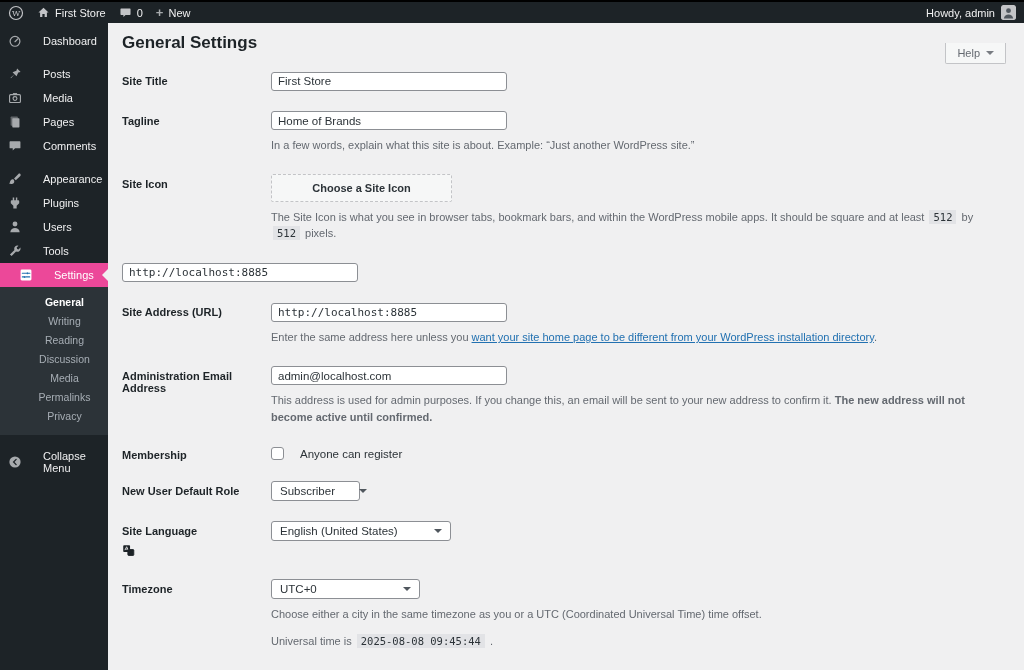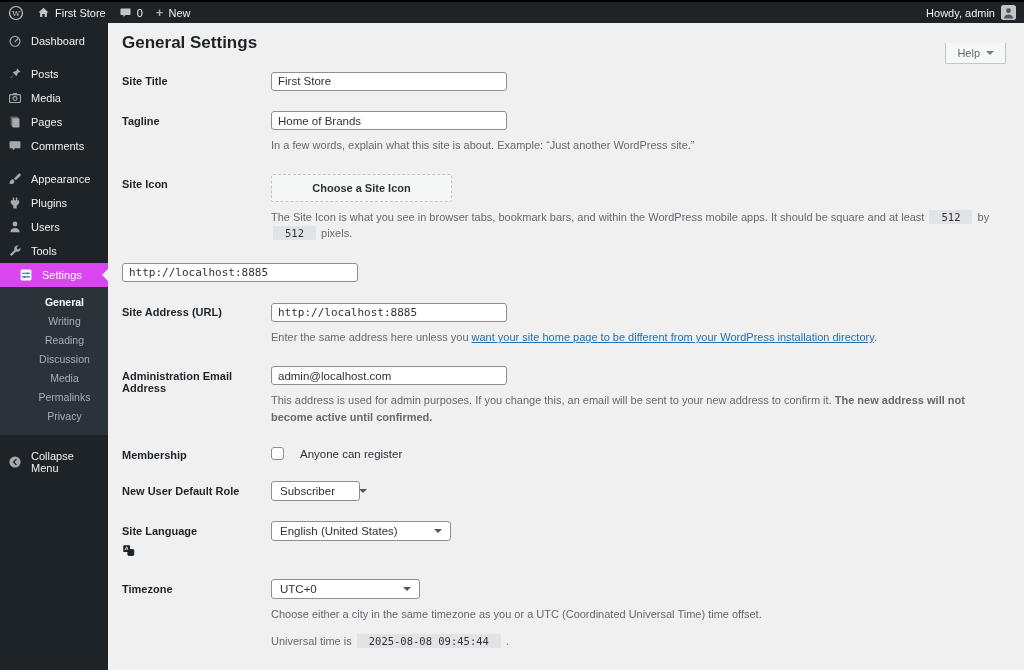--- a/index.html
+++ b/index.html
@@ -16,25 +16,25 @@
   .ab-right { display:flex; align-items:center; gap:6px; }
   .ab-item { display:flex; align-items:center; gap:5px; cursor:pointer; white-space:nowrap; }
   .ab-item svg { display:block; }
   .ab-icon { color:#a7aaad; display:flex; align-items:center; }
   .ab-plus { font-size:13px; font-weight:700; color:#a7aaad; line-height:1; margin-top:-1px; }
   .avatar { width:15px; height:15px; border-radius:2px; overflow:hidden; display:block; }
 
   
   .sidebar { position:absolute; top:23px; left:0; bottom:0; width:108px; background:#1d2327;
     color:#f0f0f1; font-size:11px; z-index:20; }
-  .menu-item { display:flex; align-items:center; gap:9px; padding:5px 8px; cursor:pointer; position:relative; }
+  .menu-item { display:flex; align-items:center; gap:21px; padding:5px 8px; cursor:pointer; position:relative; }
   .menu-item .mi { width:14px; height:14px; color:#a7aaad; display:flex; align-items:center; justify-content:center; flex:0 0 14px; }
   .menu-item.first { margin-top:6px; }
   .menu-item.sep { margin-top:9px; }
-  .menu-item.active { background:#d946ef; color:#fff;padding-left:19px; }
+  .menu-item.active { background:#ec4899; color:#fff;padding-left:19px; }
   .menu-item.active .mi { color:#fff; }
   .menu-item.active::after { content:""; position:absolute; right:0; top:50%; margin-top:-6px;
     border:6px solid transparent; border-right-color:#f0f0f1; }
   .submenu { background:#2c3338; padding:6px 0 9px; }
   .submenu-item { padding:3px 8px 4px 29px; color:#a7aeb5; cursor:pointer; font-size:10.5px;text-align:center; }
   .submenu-item.current { color:#fff; font-weight:700; }
   .collapse-row { margin-top:10px; }
 
   
   .content { position:absolute; top:23px; left:108px; right:0; bottom:0; background:#f0f0f1;
@@ -49,21 +49,21 @@
   .rlabel { width:149px; min-width:149px; padding-top:4px; font-weight:700; font-size:11px; color:#1d2327; }
   .rctl { flex:1; max-width:741px; }
 
   .txt { width:236px; height:19px; padding:1px 6px; border:1px solid #8c8f94; border-radius:3px;
     background:#fff; font-size:11.5px; color:#2c3338; font-family:"Liberation Sans",sans-serif; }
   .txt.mono { font-family:"DejaVu Sans Mono", monospace; font-size:11px; }
 
   .desc { font-size:11px; color:#646970; margin-top:7px; line-height:1.5; }
   .desc .bold { font-weight:700; }
   .link { color:#2271b1; text-decoration:underline; cursor:pointer; }
-  .code { background:#e2e3e6; padding:1px 12px; margin:8px 2px; border-radius:0;
+  .code { background:#e2e3e6; padding:1px 4px; margin:8px 2px; border-radius:0;
     font-family:"DejaVu Sans Mono", monospace; font-size:10.5px; color:#2c3338; white-space:nowrap; }
 
   .dashed-btn { width:181px; height:28px; border:1px dashed #c3c4c7; border-radius:2px; background:#f6f7f7;
     color:#2c3338; font-size:11px; font-weight:600; display:flex; align-items:center; justify-content:center;
     cursor:pointer; }
 
   .check-row { display:flex; align-items:center; gap:16px; font-size:11.5px; color:#2c3338; padding-top:2px; cursor:pointer; }
   .checkbox { width:13px; height:13px; border:1px solid #8c8f94; border-radius:3px; background:#fff; flex:0 0 13px; }
 
   .select { display:inline-flex; align-items:center; justify-content:space-between; gap:24px; height:20px;

